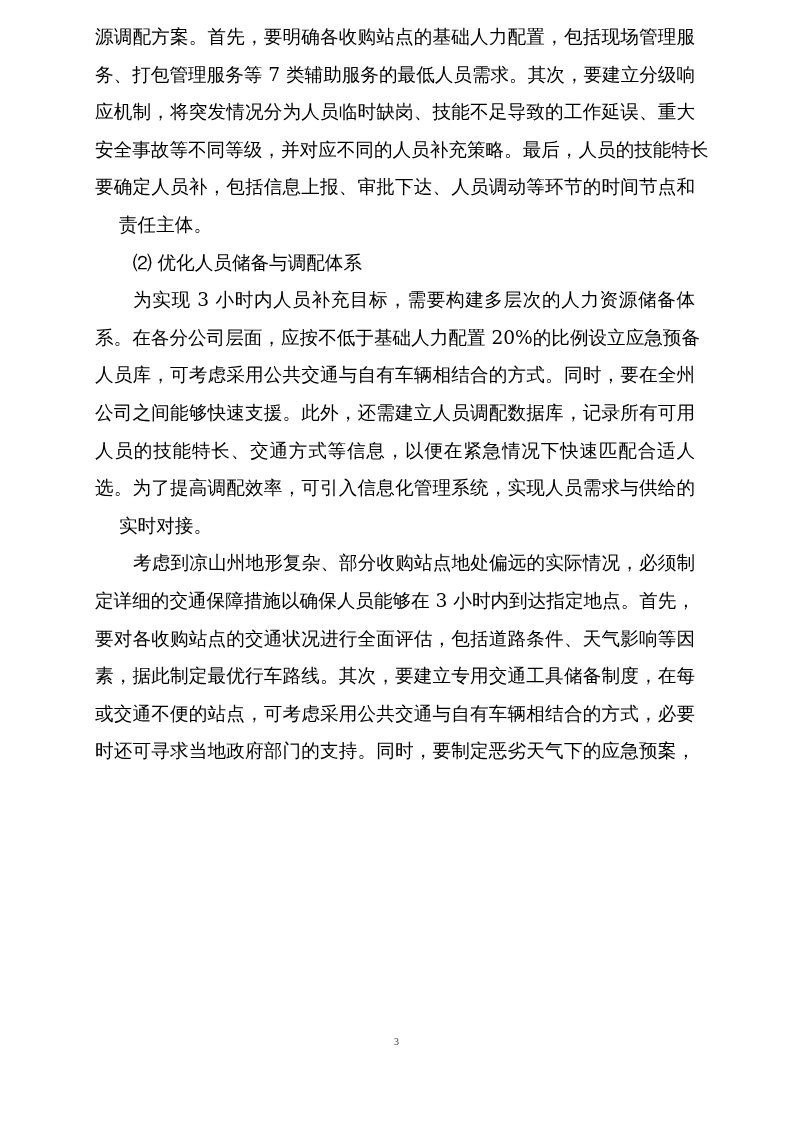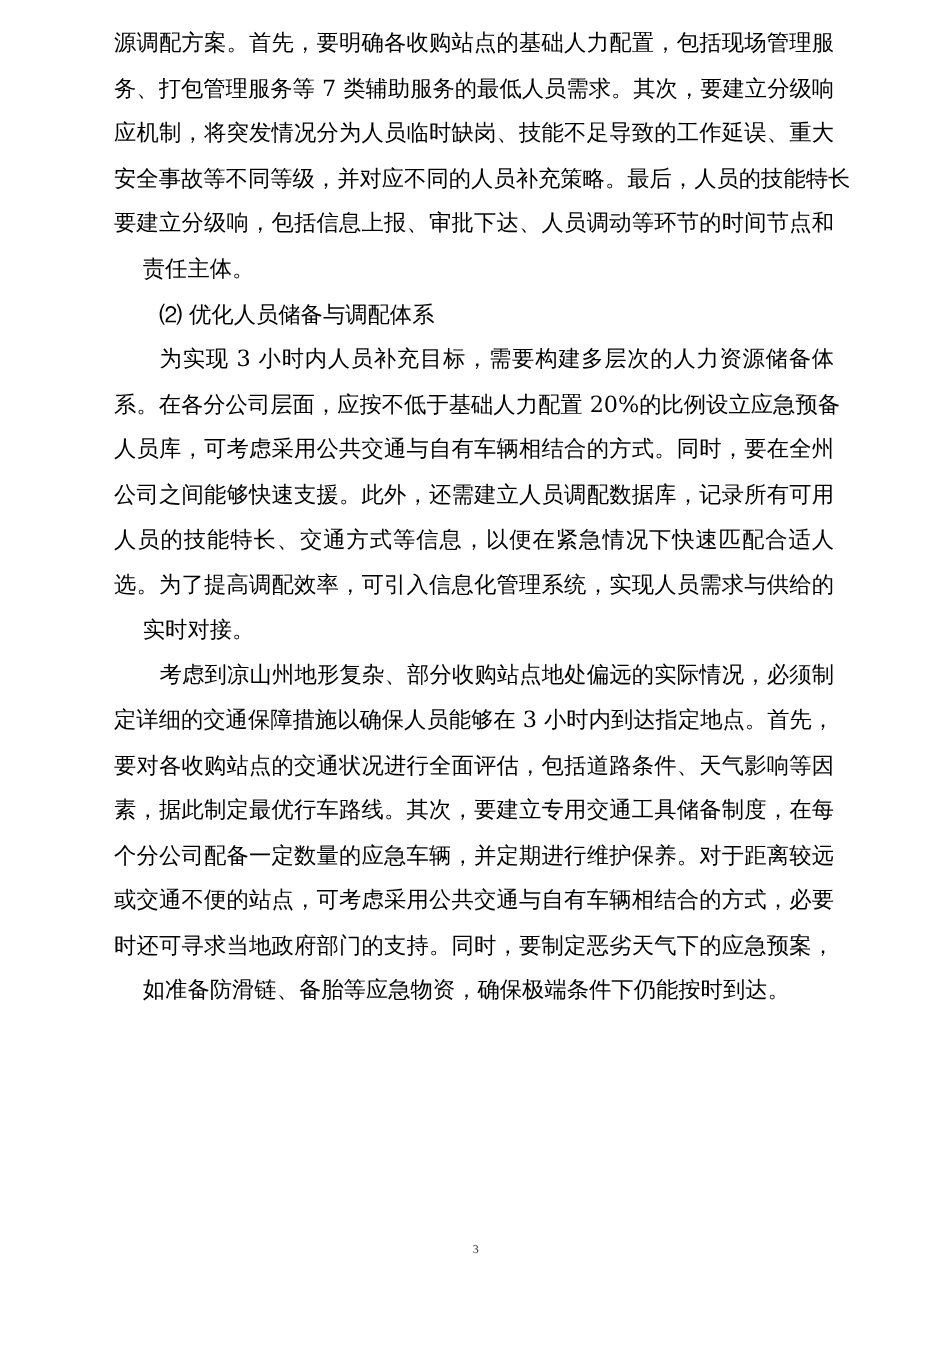--- a/index.html
+++ b/index.html
@@ -68,21 +68,21 @@
 <body>
 
 <div class="page">
   <div class="content">
 
     <div>
       <span class="line full">源调配方案。首先，要明确各收购站点的基础人力配置，包括现场管理服</span>
       <span class="line full">务、打包管理服务等 7 类辅助服务的最低人员需求。其次，要建立分级响</span>
       <span class="line full">应机制，将突发情况分为人员临时缺岗、技能不足导致的工作延误、重大</span>
       <span class="line full">安全事故等不同等级，并对应不同的人员补充策略。最后，人员的技能特长</span>
-      <span class="line full">要建立分级响，包括信息上报、审批下达、人员调动等环节的时间节点和</span>
+      <span class="line full">要确定人员补，包括信息上报、审批下达、人员调动等环节的时间节点和</span>
       <span class="line full last">责任主体。</span>
     </div>
 
     <div class="line indent heading">⑵ 优化人员储备与调配体系</div>
 
     <div>
       <span class="line indent">为实现 3 小时内人员补充目标，需要构建多层次的人力资源储备体</span>
       <span class="line full">系。在各分公司层面，应按不低于基础人力配置 20%的比例设立应急预备</span>
       <span class="line full">人员库，可考虑采用公共交通与自有车辆相结合的方式。同时，要在全州</span>
       <span class="line full">公司之间能够快速支援。此外，还需建立人员调配数据库，记录所有可用</span>
@@ -90,22 +90,20 @@
       <span class="line full">选。为了提高调配效率，可引入信息化管理系统，实现人员需求与供给的</span>
       <span class="line full last">实时对接。</span>
     </div>
 
 
     <div>
       <span class="line indent">考虑到凉山州地形复杂、部分收购站点地处偏远的实际情况，必须制</span>
       <span class="line full">定详细的交通保障措施以确保人员能够在 3 小时内到达指定地点。首先，</span>
       <span class="line full">要对各收购站点的交通状况进行全面评估，包括道路条件、天气影响等因</span>
       <span class="line full">素，据此制定最优行车路线。其次，要建立专用交通工具储备制度，在每</span>
-      <span class="line full">个分公司配备一定数量的应急车辆，并定期进行维护保养。对于距离较远</span>
       <span class="line full">或交通不便的站点，可考虑采用公共交通与自有车辆相结合的方式，必要</span>
       <span class="line full">时还可寻求当地政府部门的支持。同时，要制定恶劣天气下的应急预案，</span>
-      <span class="line full last">如准备防滑链、备胎等应急物资，确保极端条件下仍能按时到达。</span>
     </div>
 
   </div>
 
   <div class="page-number">3</div>
 </div>
 
 </body></html>

